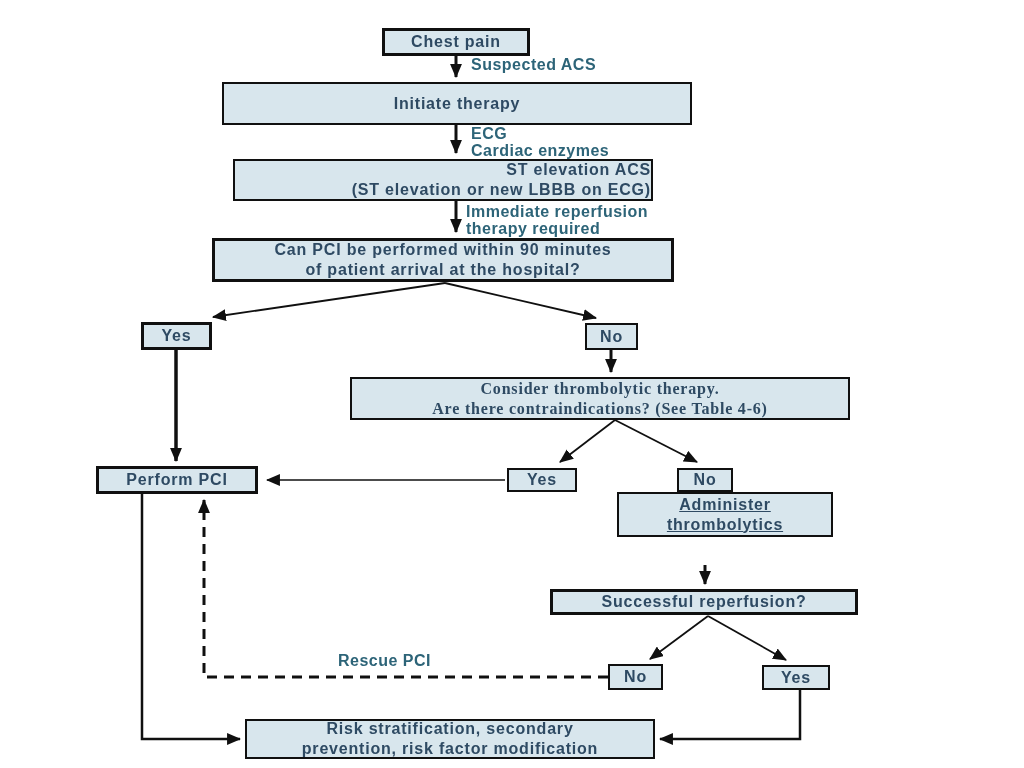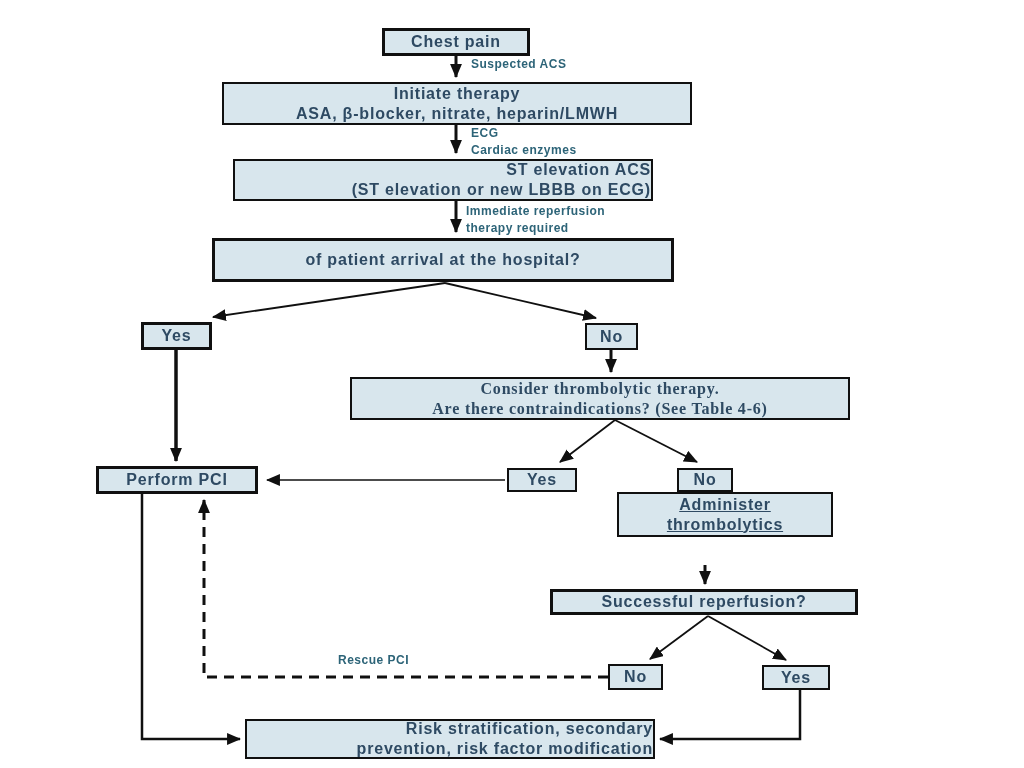--- a/index.html
+++ b/index.html
@@ -12,21 +12,21 @@
     position:absolute;box-sizing:border-box;
     background:#d8e6ed;border:2px solid #101010;
     display:flex;flex-direction:column;justify-content:center;align-items:center;
     color:#2e4a63;font-weight:700;font-size:16px;line-height:20px;
     letter-spacing:0.8px;text-align:center;white-space:nowrap;
   }
   .box.thick{border-width:3px;}
   .box .line{display:block;}
   .italic{}
   .edge-label{
-    position:absolute;color:#2d6478;font-weight:700;font-size:12px;
+    position:absolute;color:#2d6478;font-weight:700;font-size:16px;
     line-height:17px;letter-spacing:0.5px;white-space:nowrap;
   }
 </style>
 </head>
 <body>
 
 <div id="canvas">
 
   <svg id="connectors" viewBox="0 0 1024 768" xmlns="http://www.w3.org/2000/svg">
     <defs>
@@ -53,29 +53,29 @@
     <polyline points="142,494 142,739 240,739" fill="none" stroke="#101010" stroke-width="2.5" marker-end="url(#arrow)"></polyline>
     <polyline points="800,690 800,739 660,739" fill="none" stroke="#101010" stroke-width="2.5" marker-end="url(#arrow)"></polyline>
   </svg>
 
   <div class="box thick" style="left:382px;top:28px;width:148px;height:28px;">
     <span class="line">Chest pain</span>
   </div>
 
   <div class="box" style="left:222px;top:82px;width:470px;height:43px;">
     <span class="line">Initiate therapy</span>
-    <span class="line">ASA, β-blocker, nitrate, heparin/LMWH</span>
   </div>
 
   <div class="box" style="left:233px;top:159px;width:420px;height:42px;align-items:flex-end;">
     <span class="line">ST elevation ACS</span>
     <span class="line"><span>(ST elevation</span><span class="italic"> or </span><span>new LBBB on ECG)</span></span>
   </div>
 
   <div class="box thick" style="left:212px;top:238px;width:462px;height:44px;">
+    <span class="line">Can PCI be performed within 90 minutes</span>
     <span class="line">of patient arrival at the hospital?</span>
   </div>
 
   <div class="box thick" style="left:141px;top:322px;width:71px;height:28px;">
     <span class="line">Yes</span>
   </div>
 
   <div class="box" style="left:585px;top:323px;width:53px;height:27px;">
     <span class="line">No</span>
   </div>
@@ -107,21 +107,21 @@
   </div>
 
   <div class="box" style="left:608px;top:664px;width:55px;height:26px;">
     <span class="line">No</span>
   </div>
 
   <div class="box" style="left:762px;top:665px;width:68px;height:25px;">
     <span class="line">Yes</span>
   </div>
 
-  <div class="box" style="left:245px;top:719px;width:410px;height:40px;align-items:flex-end;">
+  <div class="box" style="left:245px;top:719px;width:410px;height:40px;">
     <span class="line">Risk stratification, secondary</span>
     <span class="line">prevention, risk factor modification</span>
   </div>
 
   <div class="edge-label" style="left:471px;top:56px;">Suspected ACS</div>
 
   <div class="edge-label" style="left:471px;top:125px;">
     <div>ECG</div>
     <div>Cardiac enzymes</div>
   </div>

